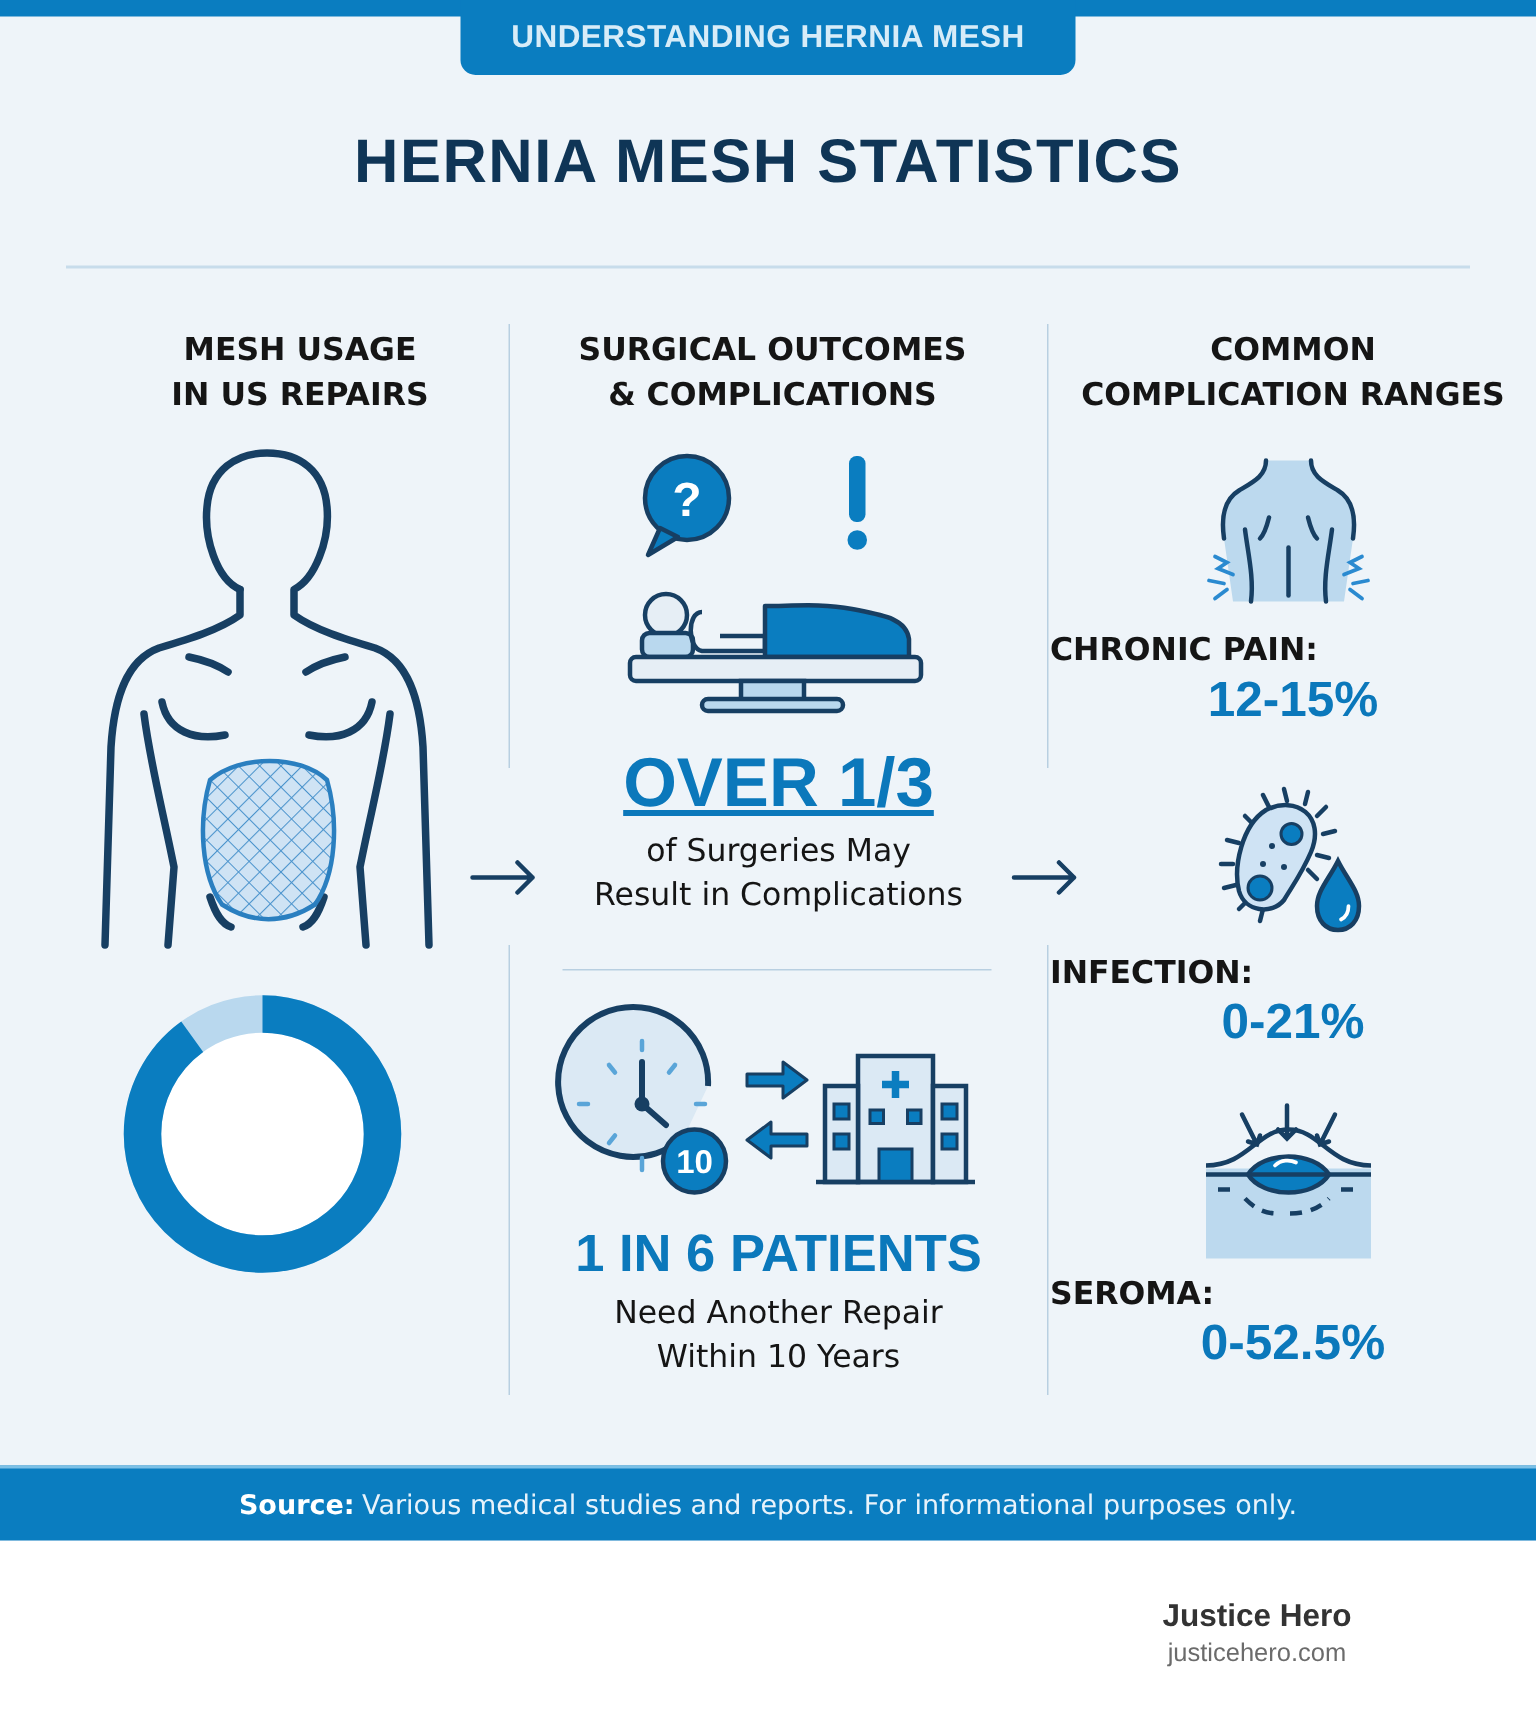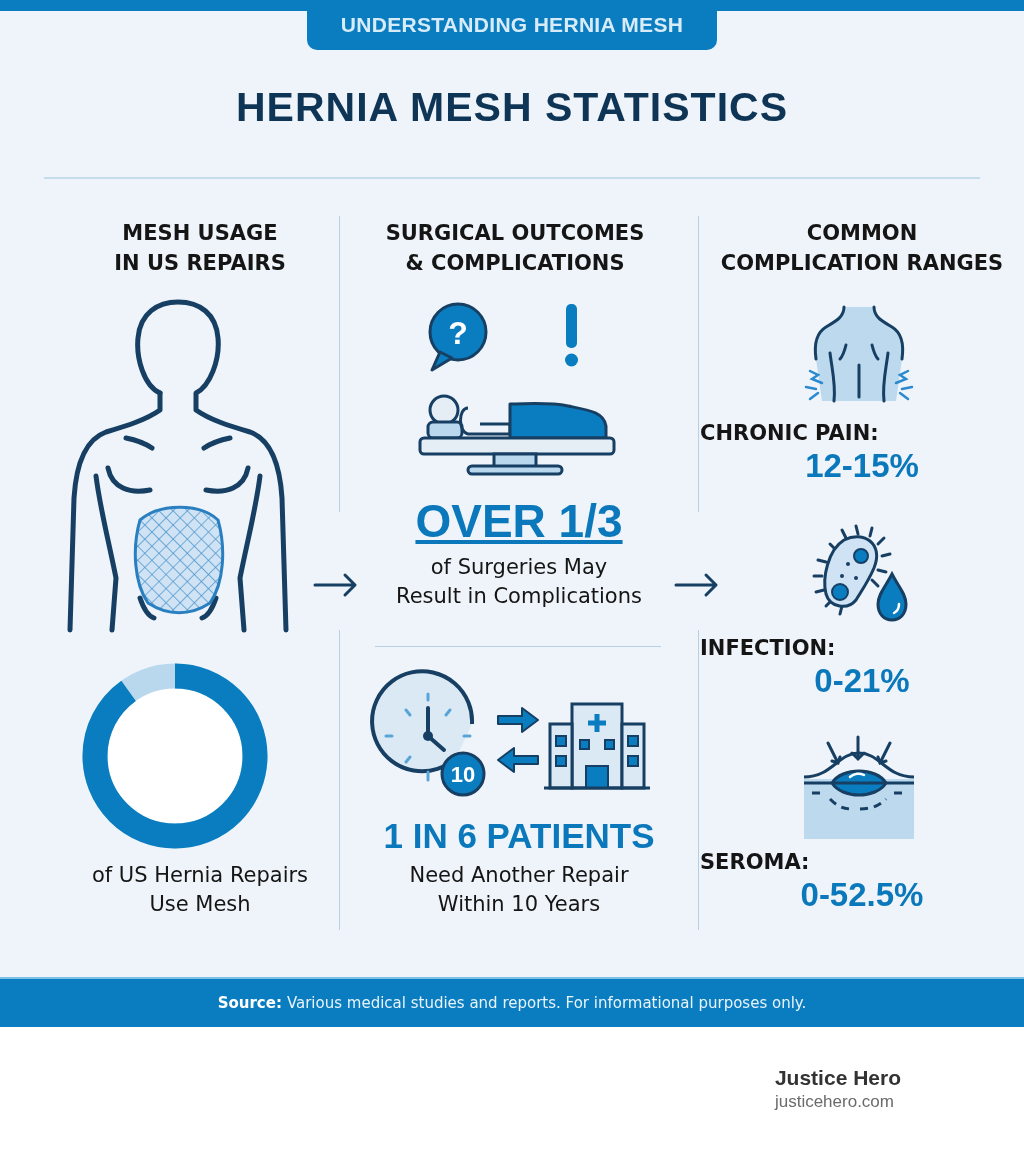--- a/index.html
+++ b/index.html
@@ -9,23 +9,23 @@
   .tab{position:absolute;left:307px;top:0;width:410px;height:50px;background:#0a7dc0;border-radius:0 0 10px 10px;color:#d7ecf8;font-family:"Liberation Sans",sans-serif;font-weight:bold;font-size:21px;display:flex;align-items:center;justify-content:center;letter-spacing:0.3px;}
   .title{position:absolute;left:0;top:84px;width:1024px;text-align:center;color:#0f3556;font-family:"Liberation Sans",sans-serif;font-weight:bold;font-size:41px;letter-spacing:1px;}
   .hr{position:absolute;left:44px;top:177px;width:936px;height:2px;background:#c7dceb;}
   .vline{position:absolute;width:1px;background:#b8cfe1;}
   .colhead{position:absolute;text-align:center;color:#151515;font-weight:bold;font-size:21px;line-height:30px;}
   .subtxt{position:absolute;text-align:center;color:#151515;font-size:21px;line-height:29px;}
   .bigblue{position:absolute;text-align:center;color:#0b78bb;font-weight:bold;}
   .label{position:absolute;text-align:left;color:#151515;font-weight:bold;font-size:21px;}
   .arrow{position:absolute;width:46px;height:26px;}
   .hsep{position:absolute;left:375px;top:646px;width:286px;height:1px;background:#b8cfe1;}
-  .footerbar{position:absolute;left:0;top:977px;width:1024px;height:50px;background:#0a7dc0;border-top:2px solid #7cc0e6;box-sizing:border-box;color:#e8f3fb;font-size:15px;display:flex;align-items:center;justify-content:center;}
+  .footerbar{position:absolute;left:0;top:977px;width:1024px;height:50px;background:#0a7dc0;border-top:2px solid #7cc0e6;box-sizing:border-box;color:#e8f3fb;font-size:18px;display:flex;align-items:center;justify-content:center;}
   .footerbar b{color:#ffffff;margin-right:5px;}
-  .brand{position:absolute;right:123px;top:1066px;text-align:left;font-family:"Liberation Sans",sans-serif;}
+  .brand{position:absolute;right:123px;top:1066px;text-align:center;font-family:"Liberation Sans",sans-serif;}
   .brand .name{font-weight:bold;font-size:21px;color:#333;}
   .brand .url{font-size:17px;color:#6b6b6b;margin-top:2px;}
   svg{position:absolute;overflow:visible;}
 </style>
 </head>
 <body>
 
 <div class="poster">
   <div class="topbar"></div>
   <div class="tab">UNDERSTANDING HERNIA MESH</div>
@@ -63,24 +63,20 @@
     </g>
     <path d="M80 222 C100 205 140 205 158 222 C166 250 164 285 150 305 C130 318 108 318 88 305 C74 285 72 250 80 222 Z" fill="url(#meshpat)" stroke="#2a7fc0" stroke-width="3"></path>
   </svg>
 
   <svg style="left:82px;top:663px;" width="186" height="186" viewBox="0 0 186 186">
     <circle cx="93" cy="93" r="80" fill="#ffffff"></circle>
     <circle cx="93" cy="93" r="80" fill="none" stroke="#b9d8ee" stroke-width="25"></circle>
     <circle cx="93" cy="93" r="80" fill="none" stroke="#0a7dc0" stroke-width="25" stroke-dasharray="452.4 502.7" transform="rotate(-90 93 93)"></circle>
   </svg>
 
-  <div class="subtxt" style="left:40px;width:320px;top:861px;">
-    <div>of US Hernia Repairs</div>
-    <div>Use Mesh</div>
-  </div>
 
   <svg class="arrow" style="left:313px;top:572px;" width="46" height="26" viewBox="0 0 46 26">
     <path d="M2 13 H42 M32 3 L42 13 L32 23" fill="none" stroke="#173f63" stroke-width="3" stroke-linecap="round" stroke-linejoin="round"></path>
   </svg>
   <svg class="arrow" style="left:674px;top:572px;" width="46" height="26" viewBox="0 0 46 26">
     <path d="M2 13 H42 M32 3 L42 13 L32 23" fill="none" stroke="#173f63" stroke-width="3" stroke-linecap="round" stroke-linejoin="round"></path>
   </svg>
 
   <div class="colhead" style="left:360px;width:310px;top:218px;">
     <div>SURGICAL OUTCOMES</div>

